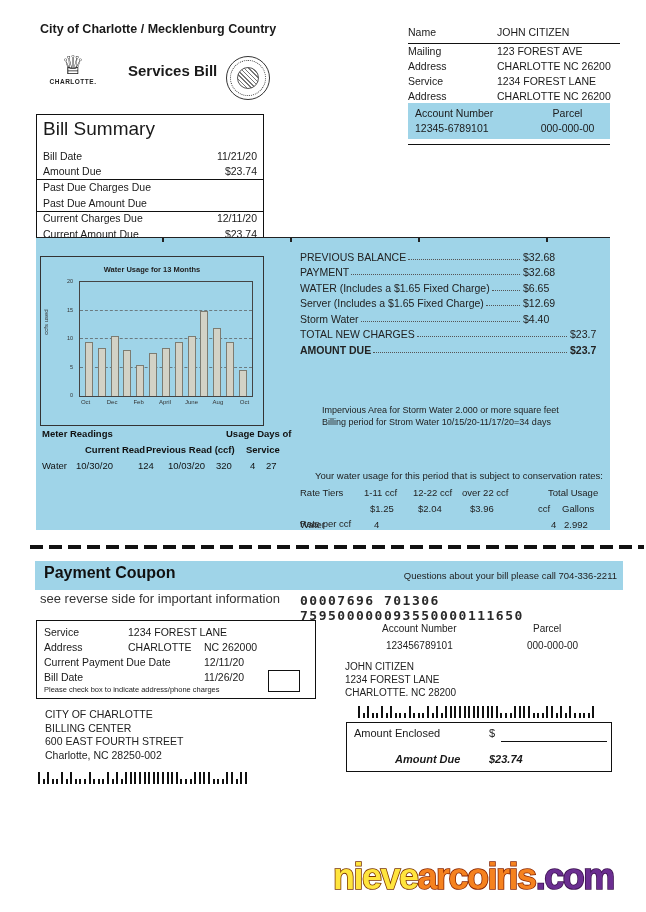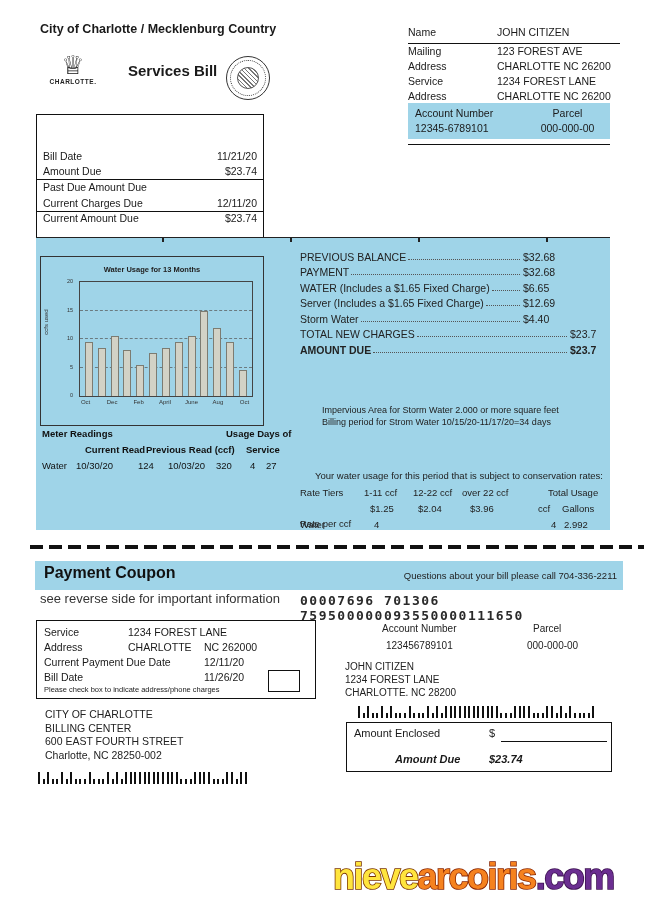--- a/index.html
+++ b/index.html
@@ -134,30 +134,35 @@
       <span class="c2">Parcel</span>
     </div>
   <div class="acct-row">
       <span class="c1">12345-6789101</span>
       <span class="c2">000-000-00</span>
     </div>
 </div>
 <div class="abs cust-line2"></div>
 
 <div class="abs bill-box">
+  <div class="bill-title">Bill Summary</div>
   <div class="bs-rows">
     <div class="bs-row">
         <span>Bill Date</span>
         <span>11/21/20</span>
       </div>
     <div class="bs-row">
         <span>Amount Due</span>
         <span>$23.74</span>
       </div>
     <div class="bs-sep" style="top:31px;"></div>
+    <div class="bs-row">
+        <span>Past Due Charges Due</span>
+        <span></span>
+      </div>
     <div class="bs-row">
         <span>Past Due Amount Due</span>
         <span></span>
       </div>
     <div class="bs-sep" style="top:62.5px;"></div>
     <div class="bs-row">
         <span>Current Charges Due</span>
         <span>12/11/20</span>
       </div>
     <div class="bs-row">

